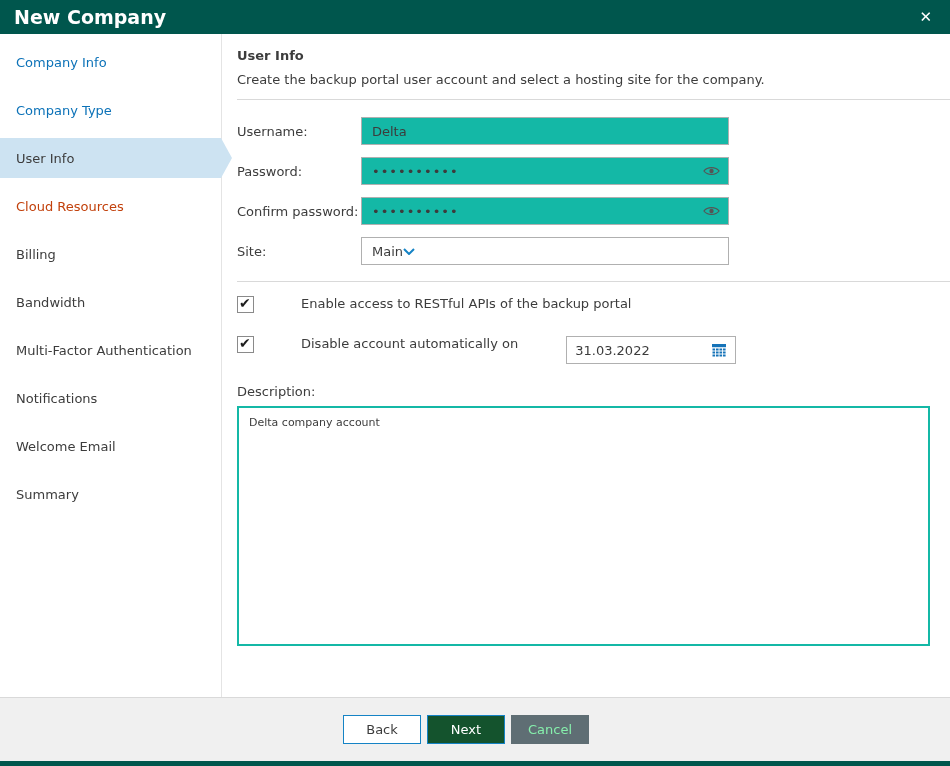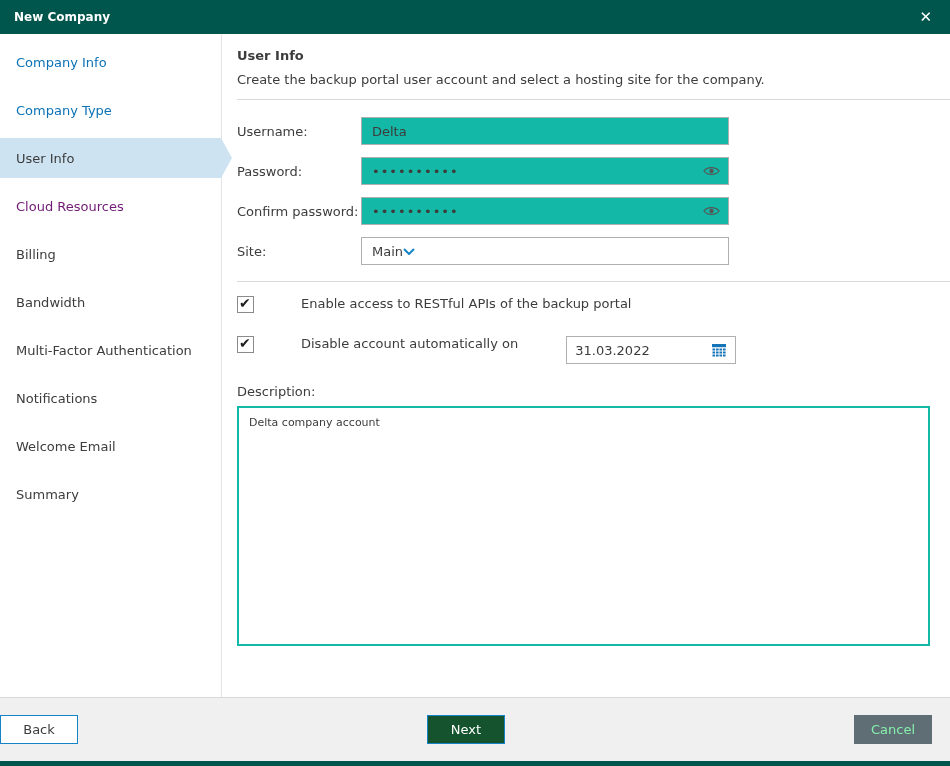--- a/index.html
+++ b/index.html
@@ -10,41 +10,41 @@
     font-size: 13px; color: #3c3c3c;
     background: #fff; overflow: hidden;
   }
   .window { width: 950px; height: 766px; display: flex; flex-direction: column; }
 
   
   .titlebar {
     height: 34px; background: #00564d; color: #fff;
     display: flex; align-items: center; padding: 0 14px; flex: none;
   }
-  .titlebar .title { font-size: 12px; font-weight: bold; }
+  .titlebar .title { font-size: 19px; font-weight: bold; }
   .close-btn {
     margin-left: auto; background: none; border: none; color: #fff;
     font-size: 15px; line-height: 1; cursor: pointer; padding: 2px 4px;
     font-family: inherit;
   }
 
   
   .body { flex: 1; display: flex; background: #fff; min-height: 0; border-radius: 18px; }
 
   
   .sidebar {
     width: 222px; flex: none; border-right: 1px solid #e4e4e4;
     padding-top: 8px; position: relative; background: #fff;
   }
   .side-item {
     height: 40px; margin-bottom: 8px; display: flex; align-items: center;
     padding-left: 16px; cursor: pointer; position: relative; color: #3c3c3c;
   }
   .side-item.completed { color: #0c72b8; }
-  .side-item.alert { color: #701a75; text-align: right; }
+  .side-item.alert { color: #c2410c; text-align: right; }
   .side-item.current { background: #cde3f2; color: #3c3c3c; }
   .side-item.current::after {
     content: ""; position: absolute; right: -11px; top: 0; z-index: 3;
     border-top: 20px solid transparent; border-bottom: 20px solid transparent;
     border-left: 11px solid #cde3f2;
   }
 
   
   .content { flex: 1; padding: 14px 20px 0 15px; position: relative; min-width: 0; }
   .page-heading { font-weight: bold; margin-bottom: 9px; }
@@ -95,21 +95,21 @@
   .desc-label { margin-bottom: 7px; }
   textarea.desc {
     width: 693px; height: 240px; border: 2px solid #14b8a6; resize: none;
     font-family: inherit; font-size: 11px; color: #3c3c3c; padding: 8px 10px;
     background: #fff;
   }
 
   
   .footer {
     height: 64px; flex: none; background: #f0f0f0; border-top: 1px solid #d9d9d9;
-    display: flex; align-items: center; justify-content: space-between;
+    display: flex; align-items: center; justify-content: center;
     padding-right: 18px; gap: 6px;
   }
   .btn {
     width: 78px; height: 29px; font-family: inherit; font-size: 13px;
     cursor: pointer; display: inline-flex; align-items: center; justify-content: center;
   }
   .btn-back { background: #fff; border: 1px solid #1583c5; color: #3c3c3c; }
   .btn-next { background: #14532d; border: 1px solid #1583c5; color: #fff; }
   .btn-cancel { background: #5f6e74; border: 1px solid #5f6e74; color: #86efac; }
 

